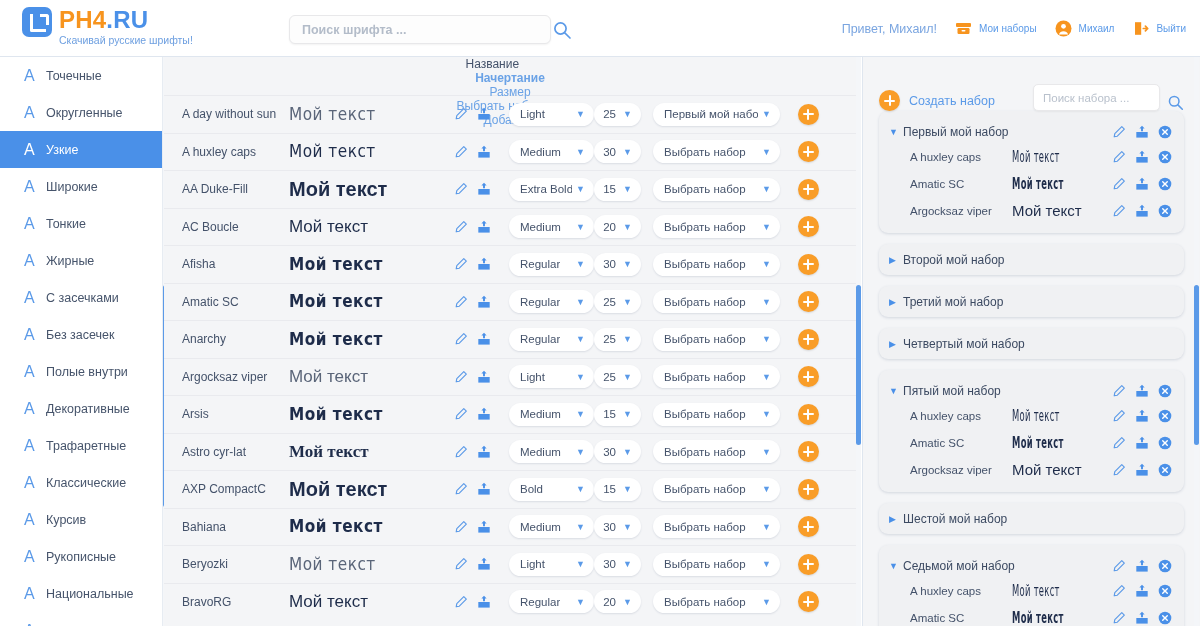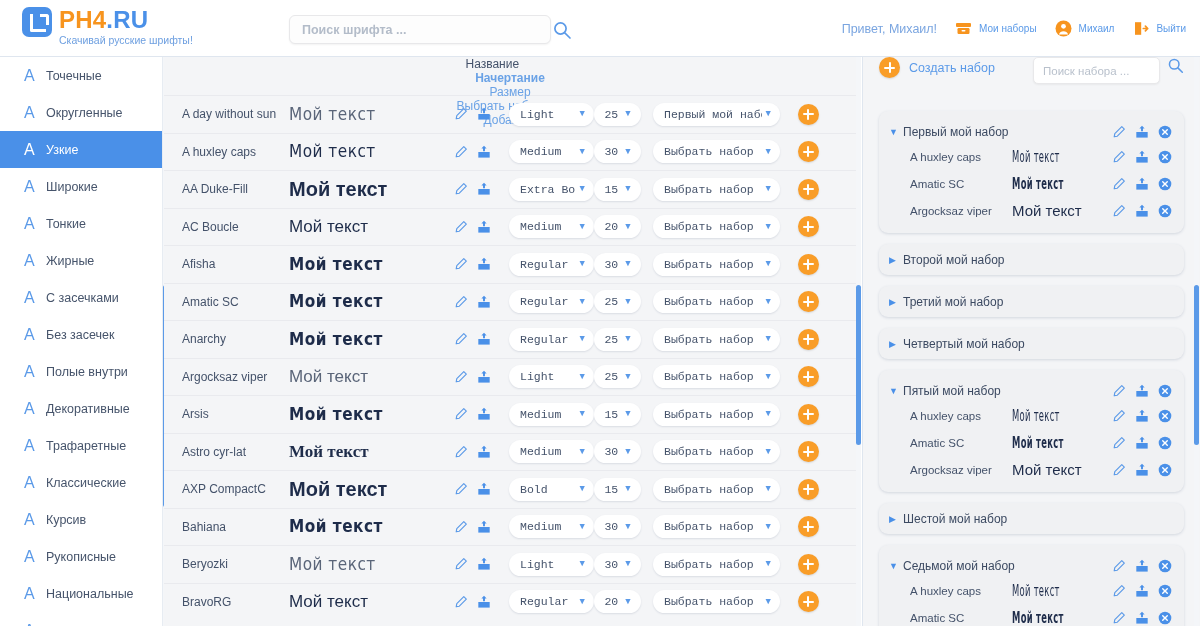--- a/index.html
+++ b/index.html
@@ -125,21 +125,21 @@
   .thead .c-weight { text-align: center; font-weight: bold; }
   .thead .c-size   { text-align: center; }
   .thead .c-set    { text-align: left; padding-left: 4px; }
   .thead .c-add    { justify-content: center; }
 
   .pill {
     height: 23px; background: #fff; border-radius: 12px;
     box-shadow: 0 1px 2px rgba(40,60,100,.13);
     display: flex; align-items: center; justify-content: space-between;
     padding: 0 9px 0 11px; font-size: 11.5px; color: #45536b;
-    cursor: pointer; width: 100%; font-family: Liberation Mono, monospace;
+    cursor: pointer; width: 100%;
   }
   .pill .txt { overflow: hidden; white-space: nowrap; }
   .caret { color: #5b9ae8; font-size: 9px; margin-left: 4px; flex: none; }
   .pill-size { justify-content: center; padding: 0 7px; }
   .pill-size .txt { margin-right: 3px; }
 
   .addbtn {
     width: 21px; height: 21px; border-radius: 50%;
     background: #f99d28; position: relative; cursor: pointer;
     box-shadow: 0 1px 2px rgba(0,0,0,.12);
@@ -158,21 +158,21 @@
   .f-serif { font-family: "Liberation Serif","DejaVu Serif",serif; font-weight: bold; }
 
   
   .rightp {
     position: absolute; left: 862px; top: 57px;
     width: 338px; height: 569px;
     background: #f4f5f7;
     border-left: 1px solid #dfe6ef;
     overflow: hidden;
   }
-  .rp-top { height: 54px; display: flex; align-items: flex-start; padding: 0 16px; }
+  .rp-top { height: 54px; display: flex; align-items: flex-end; padding: 0 16px; }
   .rp-create { display: flex; align-items: center; gap: 9px; cursor: pointer; }
   .rp-create .lbl { font-size: 12.5px; color: #5b9ae8; }
   .rp-search {
     margin-left: auto; width: 127px; height: 27px;
     background: #fff; border: 1px solid #e8e8ea; border-radius: 5px;
     box-shadow: 0 1px 2px rgba(0,0,0,.05);
     display: flex; align-items: center; padding: 0 9px;
   }
   .rp-search input {
     border: 0; outline: 0; background: transparent; width: 100%;

